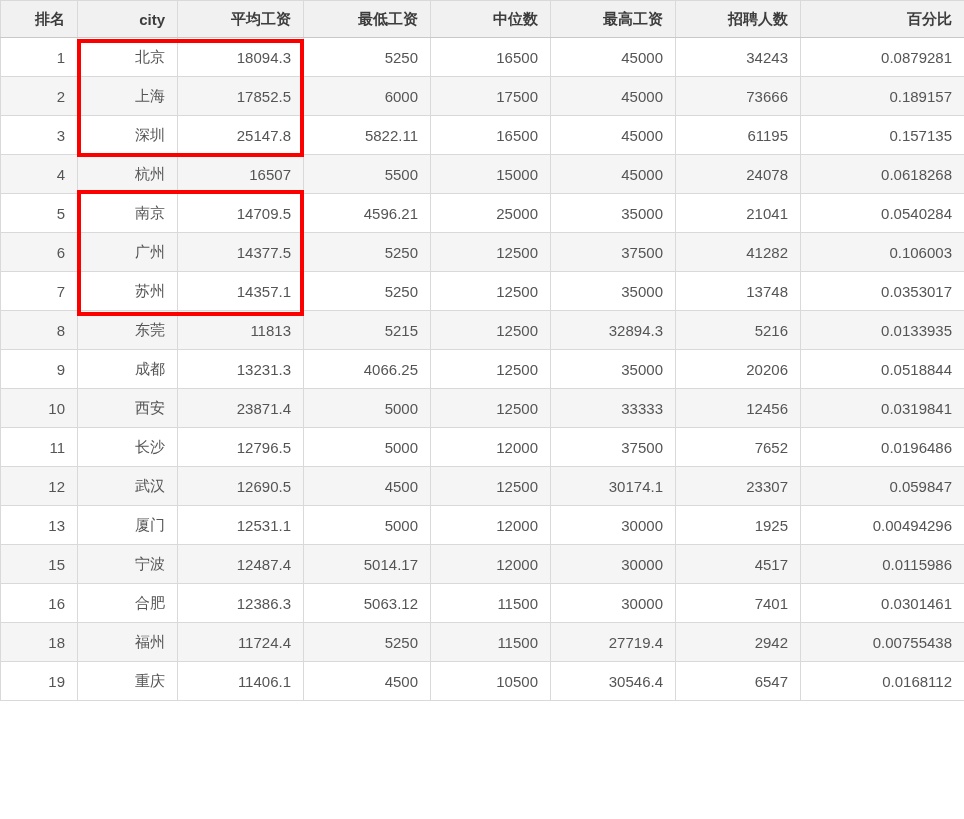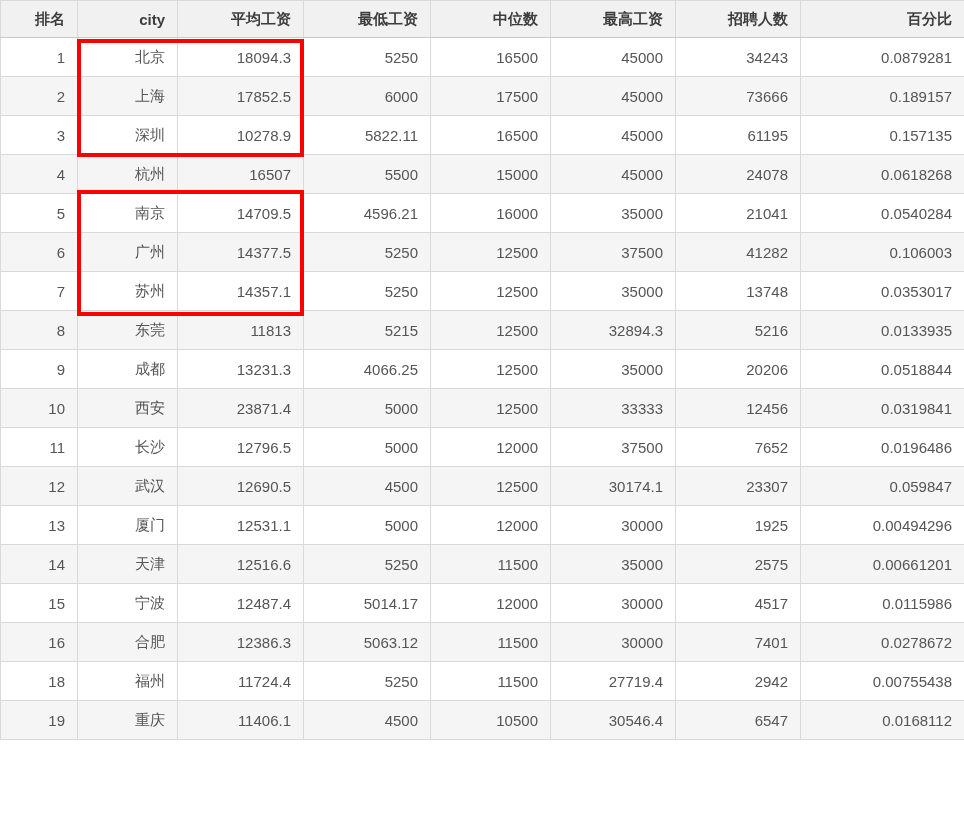--- a/index.html
+++ b/index.html
@@ -78,21 +78,21 @@
           <td class="align-right">17852.5</td>
           <td class="align-right">6000</td>
           <td class="align-right">17500</td>
           <td class="align-right">45000</td>
           <td class="align-right">73666</td>
           <td class="align-right">0.189157</td>
         </tr>
         <tr>
           <td class="align-right">3</td>
           <td class="align-left">深圳</td>
-          <td class="align-right">10278.9</td>
+          <td class="align-right">25147.8</td>
           <td class="align-right">5822.11</td>
           <td class="align-right">16500</td>
           <td class="align-right">45000</td>
           <td class="align-right">61195</td>
           <td class="align-right">0.157135</td>
         </tr>
         <tr>
           <td class="align-right">4</td>
           <td class="align-left">杭州</td>
           <td class="align-right">16507</td>
@@ -100,21 +100,21 @@
           <td class="align-right">15000</td>
           <td class="align-right">45000</td>
           <td class="align-right">24078</td>
           <td class="align-right">0.0618268</td>
         </tr>
         <tr>
           <td class="align-right">5</td>
           <td class="align-left">南京</td>
           <td class="align-right">14709.5</td>
           <td class="align-right">4596.21</td>
-          <td class="align-right">16000</td>
+          <td class="align-right">25000</td>
           <td class="align-right">35000</td>
           <td class="align-right">21041</td>
           <td class="align-right">0.0540284</td>
         </tr>
         <tr>
           <td class="align-right">6</td>
           <td class="align-left">广州</td>
           <td class="align-right">14377.5</td>
           <td class="align-right">5250</td>
           <td class="align-right">12500</td>
@@ -186,48 +186,38 @@
           <td class="align-right">13</td>
           <td class="align-left">厦门</td>
           <td class="align-right">12531.1</td>
           <td class="align-right">5000</td>
           <td class="align-right">12000</td>
           <td class="align-right">30000</td>
           <td class="align-right">1925</td>
           <td class="align-right">0.00494296</td>
         </tr>
         <tr>
-          <td class="align-right">14</td>
-          <td class="align-left">天津</td>
-          <td class="align-right">12516.6</td>
-          <td class="align-right">5250</td>
-          <td class="align-right">11500</td>
-          <td class="align-right">35000</td>
-          <td class="align-right">2575</td>
-          <td class="align-right">0.00661201</td>
-        </tr>
-        <tr>
           <td class="align-right">15</td>
           <td class="align-left">宁波</td>
           <td class="align-right">12487.4</td>
           <td class="align-right">5014.17</td>
           <td class="align-right">12000</td>
           <td class="align-right">30000</td>
           <td class="align-right">4517</td>
           <td class="align-right">0.0115986</td>
         </tr>
         <tr>
           <td class="align-right">16</td>
           <td class="align-left">合肥</td>
           <td class="align-right">12386.3</td>
           <td class="align-right">5063.12</td>
           <td class="align-right">11500</td>
           <td class="align-right">30000</td>
           <td class="align-right">7401</td>
-          <td class="align-right">0.0278672</td>
+          <td class="align-right">0.0301461</td>
         </tr>
         <tr>
           <td class="align-right">18</td>
           <td class="align-left">福州</td>
           <td class="align-right">11724.4</td>
           <td class="align-right">5250</td>
           <td class="align-right">11500</td>
           <td class="align-right">27719.4</td>
           <td class="align-right">2942</td>
           <td class="align-right">0.00755438</td>

